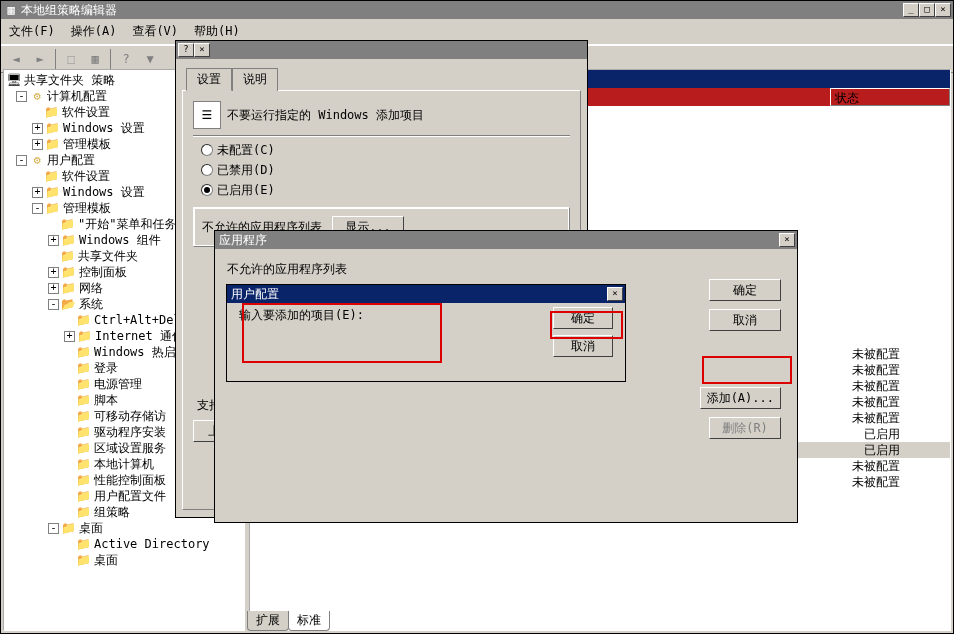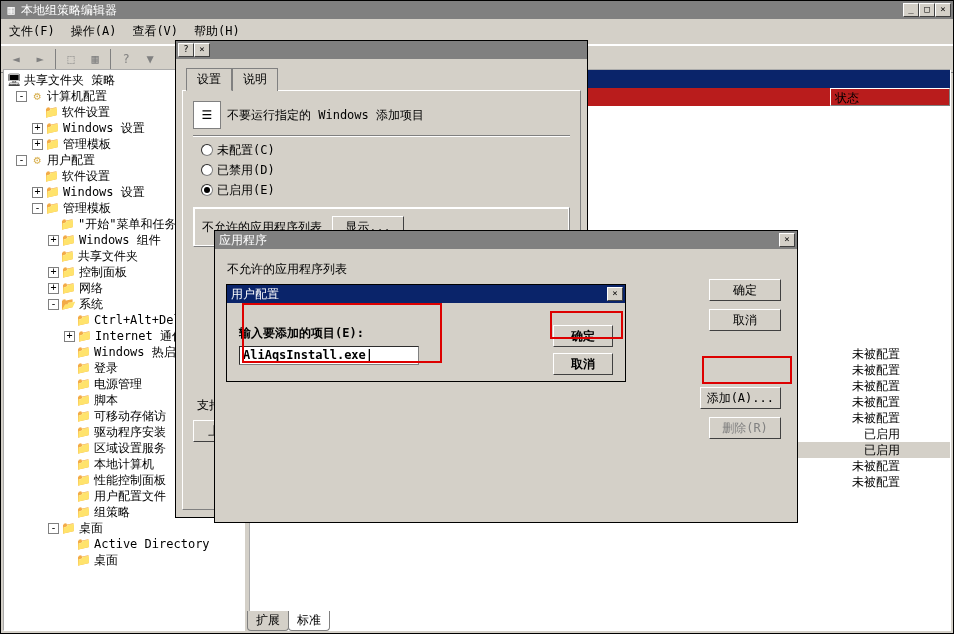--- a/index.html
+++ b/index.html
@@ -47,21 +47,21 @@
 
   
   .showdlg { left: 214px; top: 230px; width: 584px; height: 293px; }
   .showdlg .body { padding: 12px; display:flex; }
   .showdlg .left { flex:1; }
   .showdlg .right { width: 90px; display:flex; flex-direction:column; gap:8px; align-items:flex-end; margin-top:18px; padding-right:4px;}
 
   
   .adddlg { left: 226px; top: 284px; width: 400px; height: 98px; }
   .adddlg .titlebar { background: #0a246a; }
-  .adddlg .body { padding: 22px 12px; display:flex;font-weight:bold; }
+  .adddlg .body { padding: 4px 12px; display:flex; }
   .adddlg .left { flex:1; }
   .adddlg .right { width: 70px; display:flex; flex-direction:column; gap:6px; margin-left:10px; align-items:flex-end;}
   .textbox { width: 180px; height: 19px; border: 1px inset #808080; background: #fff; padding: 1px 3px; }
   .caret::after { content: "|"; animation: none; }
 
   .redbox { position: absolute; border: 2px solid #d00; pointer-events: none; }
   
   .r1 { left: 242px; top: 303px; width: 200px; height: 60px; } 
   .r2 { left: 550px; top: 311px; width: 73px; height: 28px; }  
   .r3 { left: 702px; top: 356px; width: 90px; height: 28px; }  
@@ -333,21 +333,20 @@
 <div class="window adddlg">
   <div class="titlebar">
     <span class="title">用户配置</span>
     <div class="sysbtns">
         <div class="sysbtn">×</div>
       </div>
   </div>
   <div class="body">
     <div class="left">
       <div style="margin-bottom:4px;">输入要添加的项目(E):</div>
-      <div class="textbox"><span>AliAqsInstall.exe</span><span class="caret"></span></div>
     </div>
     <div class="right">
       <div class="btn" style="min-width:60px;">确定</div>
       <div class="btn" style="min-width:60px;">取消</div>
     </div>
   </div>
 </div>
 
 <div class="redbox r1"></div>
 <div class="redbox r2"></div>

